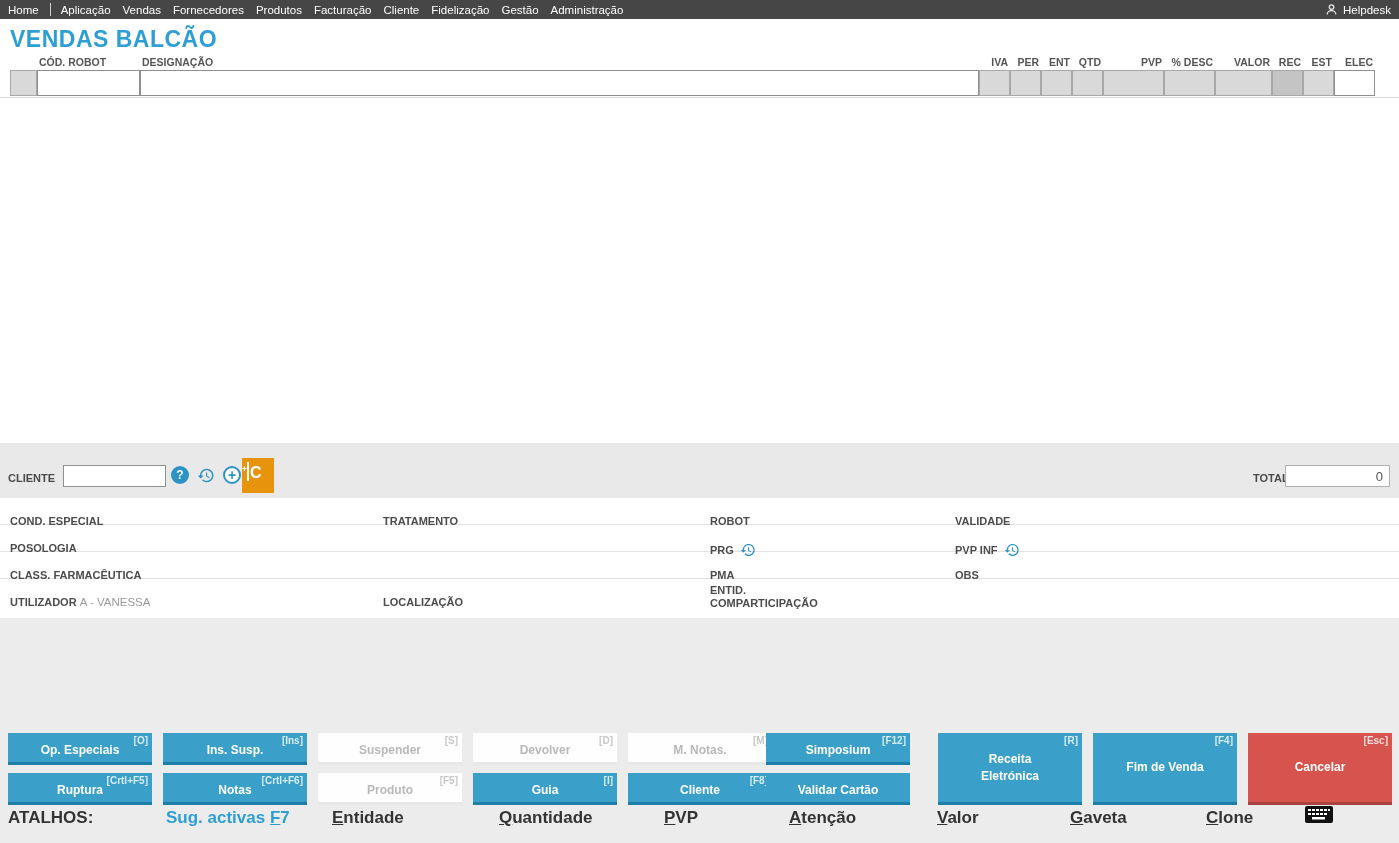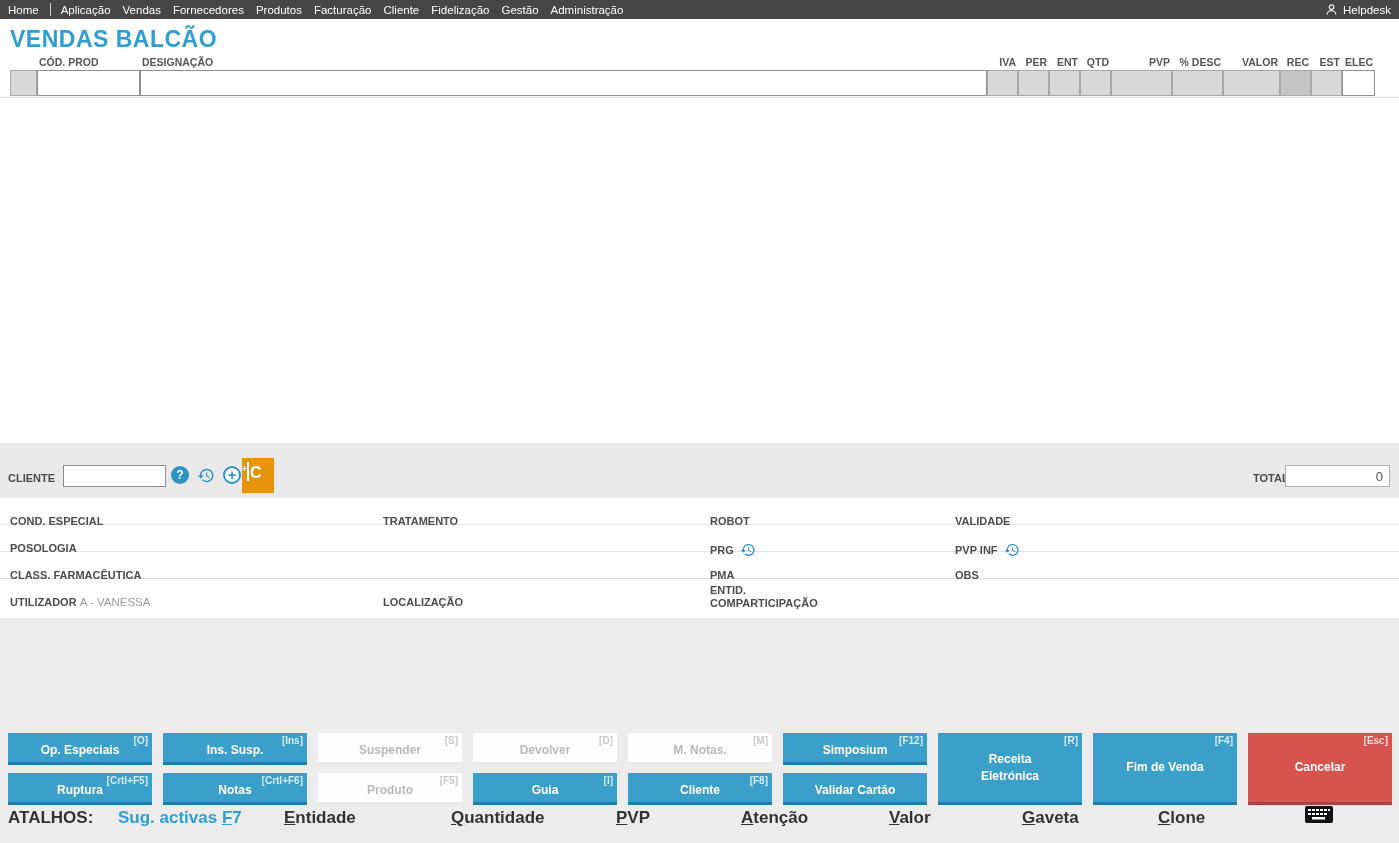--- a/index.html
+++ b/index.html
@@ -37,21 +37,21 @@
   .pcell {
     height:26px; background:#d9d9d9; border:1px solid #a8a8a8;
   }
   .pcell.dark { background:#c4c4c4; }
   .pcell.white, input.pcell {
     background:#fff; border:1px solid #8f8f8f;
   }
   input.pcell { width:100%; padding:0 4px; font-size:13px; outline:none; }
   .w-spacer{width:27px} .w-cod{width:103px} .w-desig{flex:1}
   .w-31{width:31px} .w-pvp{width:61px} .w-desc{width:51px}
-  .w-valor{width:57px} .w-elec{width:33px}
+  .w-valor{width:57px} .w-elec{width:41px}
   .ptable-underline { position:absolute; left:0; top:97px; width:1399px; height:1px; background:#dcdcdc; }
 
   
   .client-bar {
     position:absolute; left:0; top:443px; width:1399px; height:55px;
     background:#e9e9e9;
   }
   .client-bar .lbl { position:absolute; font-size:11px; font-weight:bold; color:#4a4a4a; }
   .cli-label { left:8px; top:29px; }
   .cli-input {
@@ -117,26 +117,26 @@
     background:#fefefe; border-bottom:3px solid #e8e8e8; color:#b9b9b9; cursor:default;
   }
   .btn.disabled .sc { color:#c8c8c8; }
   .btn.tall {
     height:72px; display:flex; align-items:center; justify-content:center;
     padding:0 26px;
   }
   .btn.tall .lbl { position:static; line-height:1.35; }
   .btn.red { background:#d6534e; border-bottom:3px solid #a94240; }
   .c1{left:8px}.c2{left:163px}.c3{left:318px}.c4{left:473px}.c5{left:628px}
-  .c6{left:783px}.c7{left:938px}.c8{left:1093px}.c9{left:1248px}
+  .c6{left:766px}.c7{left:938px}.c8{left:1093px}.c9{left:1248px}
   .r1{top:733px}.r2{top:773px}
 
   
   .sbar { position:absolute; top:808px; left:0; width:1399px; height:20px; font-size:17px; font-weight:bold; color:#333; }
-  .sbar .s-item { position:absolute; white-space:nowrap; cursor:pointer; }
+  .sbar .s-item { position:absolute; white-space:nowrap; cursor:pointer;margin-left:48px; }
   .sbar .key { text-decoration:underline; }
   .s-label { position:absolute; left:8px; cursor:default; }
   .s-0 { left:118px; color:#2e9fd4; }
   .s-1 { left:284px; } .s-2 { left:451px; } .s-3 { left:616px; }
   .s-4 { left:741px; } .s-5 { left:889px; } .s-6 { left:1022px; }
   .s-7 { left:1158px; }
   .kbd-icon { position:absolute; left:1305px; top:-2px; cursor:pointer; }
 </style>
 </head>
 <body>
@@ -163,21 +163,21 @@
 </div>
 
 <div class="page-title">VENDAS BALCÃO</div>
 
 <div class="ptable">
   <div class="pcol w-spacer">
     <div class="th"></div>
       <div class="pcell"></div>
   </div>
   <div class="pcol w-cod">
-    <div class="th l">CÓD. PROD</div>
+    <div class="th l">CÓD. ROBOT</div>
     <input class="pcell" type="text" value="" style="">
   </div>
   <div class="pcol w-desig">
     <div class="th l">DESIGNAÇÃO</div>
     <input class="pcell" type="text" value="" style="">
   </div>
   <div class="pcol w-31">
     <div class="th r">IVA</div>
     <div class="pcell"></div>
   </div>

